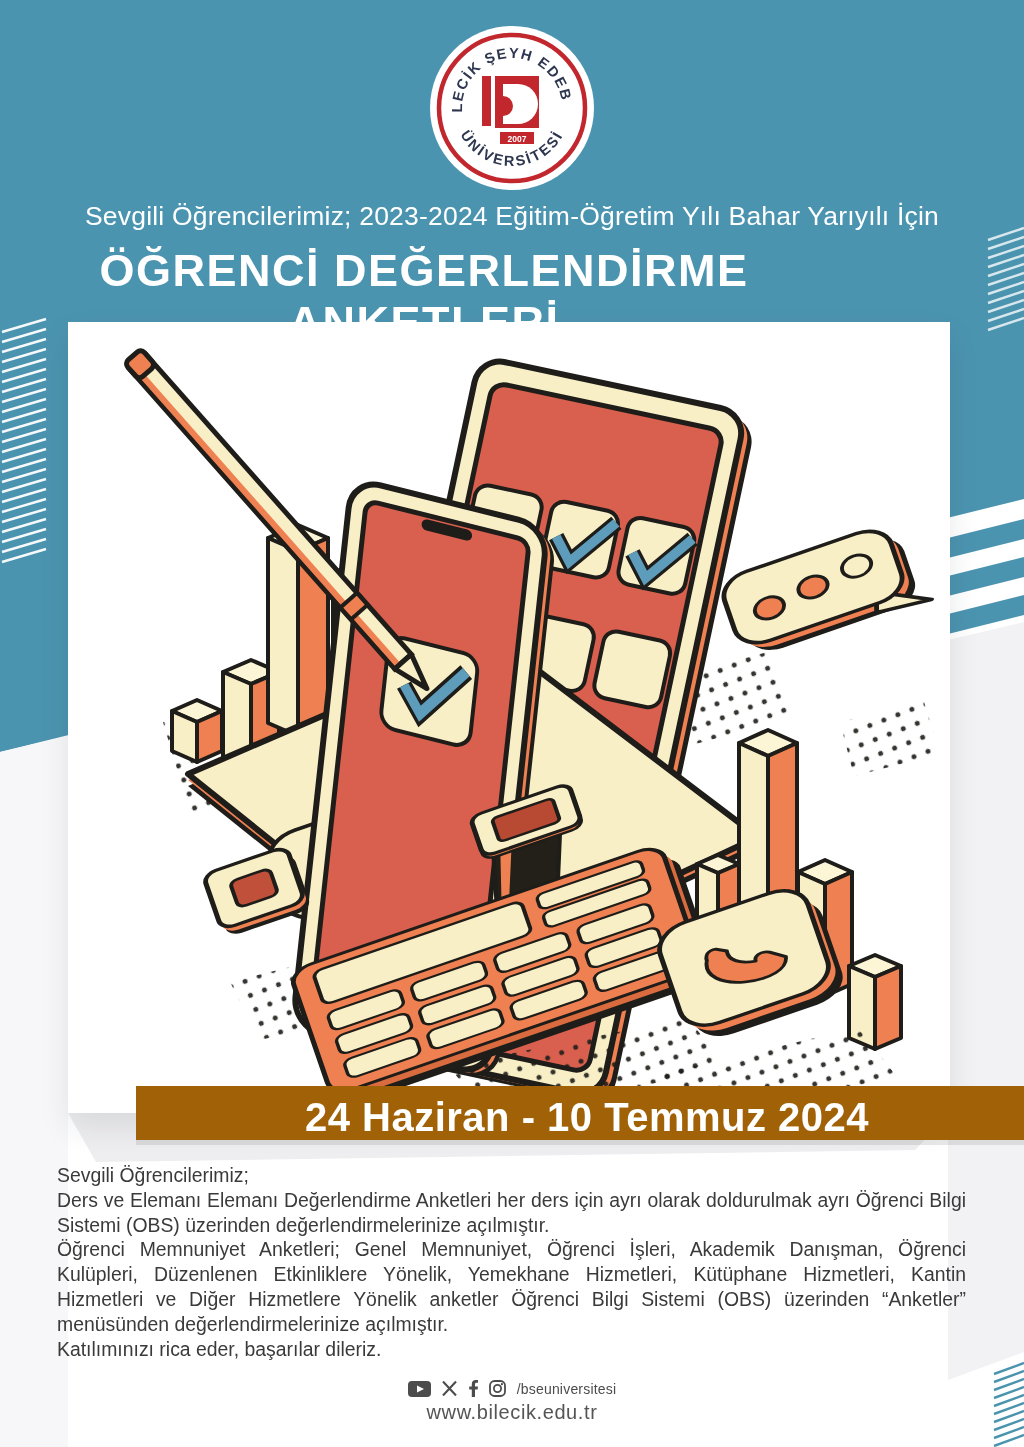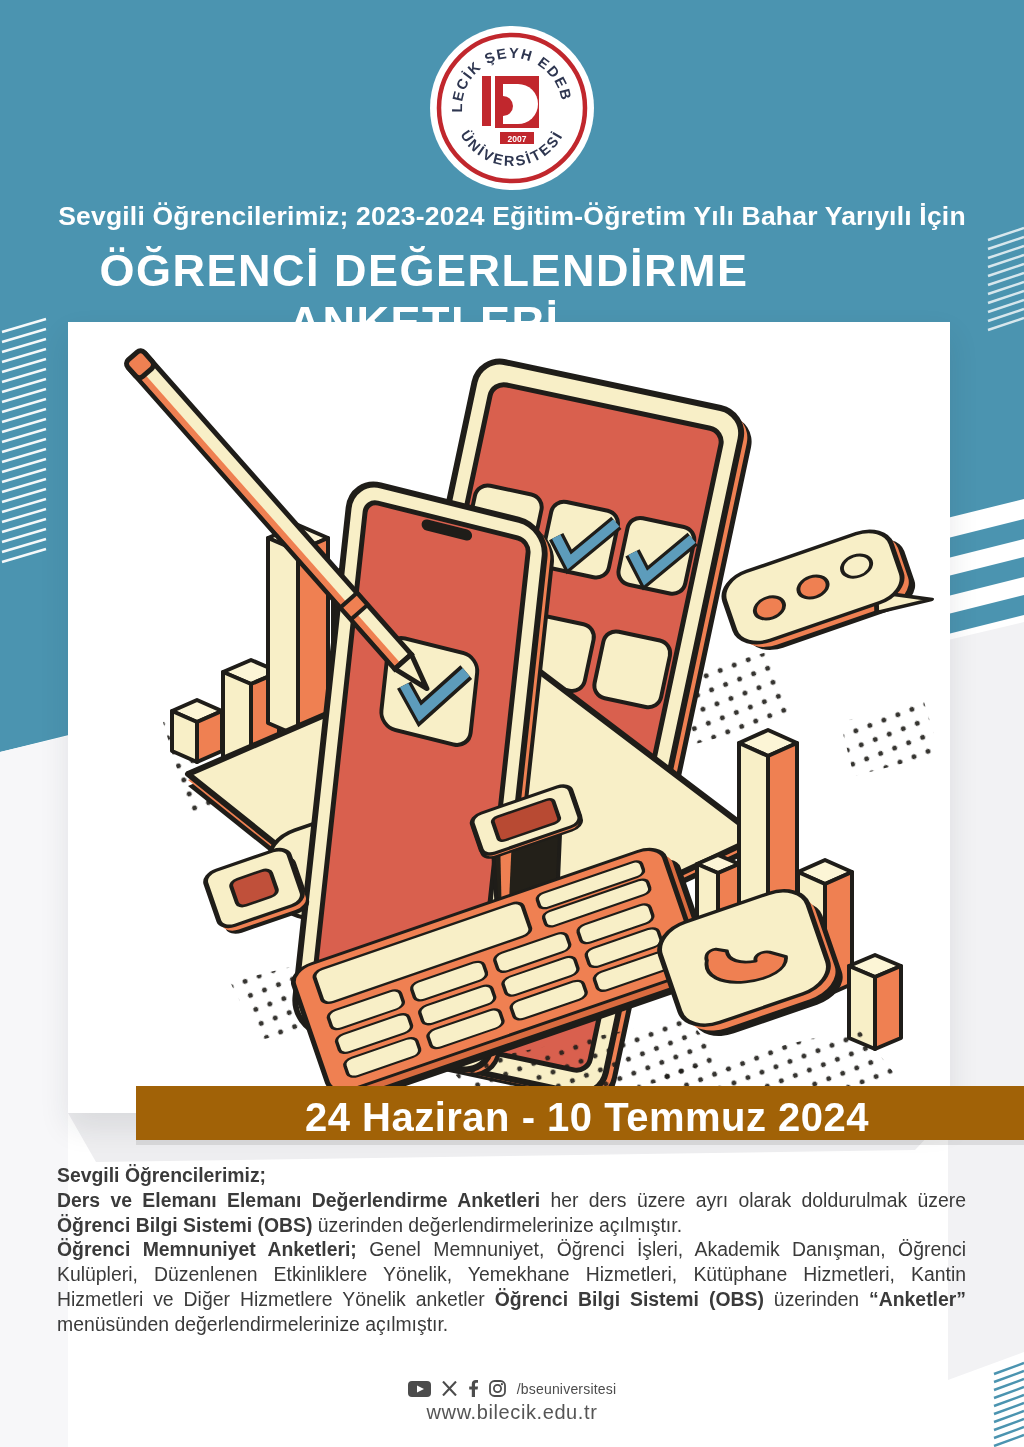--- a/index.html
+++ b/index.html
@@ -5,21 +5,21 @@
   html,body{margin:0;padding:0;background:#e9e9e9;}
   .poster{
     position:relative;width:1024px;height:1447px;margin:0 auto;
     background:#ffffff;overflow:hidden;
     font-family:"Liberation Sans",sans-serif;
   }
   .bg{position:absolute;left:0;top:0;width:1024px;height:1447px;z-index:0;}
   .logo-wrap{position:absolute;left:50%;top:22px;transform:translateX(-50%);z-index:3;}
   .subtitle{
     position:absolute;left:0;top:201px;width:1024px;text-align:center;
-    color:#ffffff;font-size:26.5px;font-weight:700;letter-spacing:0.2px;z-index:3;
+    color:#ffffff;font-size:26.5px;font-weight:400;letter-spacing:0.2px;z-index:3;
   }
   .title{
     position:absolute;left:0;top:245px;width:848px;text-align:center;
     color:#ffffff;font-size:45px;font-weight:800;letter-spacing:1.5px;z-index:3;
   }
   .card{
     position:absolute;left:68px;top:322px;width:882px;height:791px;
     background:#ffffff;box-shadow:0 14px 28px rgba(30,40,50,0.10);z-index:2;
   }
   .illu{display:block;}
@@ -28,21 +28,21 @@
     background:#a16207;display:flex;align-items:flex-end;justify-content:center;
     box-shadow:0 5px 0 rgba(31,29,25,0.10);
   }
   .date-banner .txt{
     color:#ffffff;font-size:40px;font-weight:800;letter-spacing:0.5px;white-space:nowrap;
   }
   .body-text{
     position:absolute;left:57px;top:1163px;width:909px;z-index:3;
     color:#3a3a3a;font-size:19.4px;line-height:24.8px;text-align:justify;
   }
-  .body-text .b{font-weight:700;}
+  .body-text .b{font-weight:400;}
   .footer{
     position:absolute;left:0;top:1380px;width:1024px;z-index:3;
     display:flex;flex-direction:column;align-items:center;gap:4px;
   }
   .social-row{display:flex;align-items:center;gap:11px;}
   .social-row svg{display:block;}
   .handle{color:#4c4c4c;font-size:14px;letter-spacing:0.2px;}
   .website{color:#555555;font-size:20px;letter-spacing:0.6px;}
 </style>
 </head>
@@ -331,22 +331,23 @@
       <polygon points="592,752 790,706 830,756 632,791" fill="url(#pdots)" opacity="0.9"></polygon>
     </svg>
   </div>
 
   <div class="date-banner">
     <span class="txt">24 Haziran - 10 Temmuz 2024</span>
   </div>
 
   <div class="body-text">
     <span class="b">Sevgili Öğrencilerimiz;</span><br>
-    <span class="b">Ders ve Elemanı Elemanı Değerlendirme Anketleri</span><span> her ders üzere ayrı olarak doldurulmak üzere </span><span class="b">Öğrenci Bilgi Sistemi (OBS)</span><span> üzerinden değerlendirmelerinize açılmıştır.</span><br>
+    <span class="b">Ders ve Elemanı Elemanı Değerlendirme Anketleri</span><span> her ders için ayrı olarak doldurulmak ayrı </span><span class="b">Öğrenci Bilgi Sistemi (OBS)</span><span> üzerinden değerlendirmelerinize açılmıştır.</span><br>
     <span class="b">Öğrenci Memnuniyet Anketleri;</span><span> Genel Memnuniyet, Öğrenci İşleri, Akademik Danışman, Öğrenci Kulüpleri, Düzenlenen Etkinliklere Yönelik, Yemekhane Hizmetleri, Kütüphane Hizmetleri, Kantin Hizmetleri ve Diğer Hizmetlere Yönelik anketler </span><span class="b">Öğrenci Bilgi Sistemi (OBS)</span><span> üzerinden </span><span class="b">“Anketler”</span><span> menüsünden değerlendirmelerinize açılmıştır.</span><br>
+    <span>Katılımınızı rica eder, başarılar dileriz.</span>
   </div>
 
   <div class="footer">
     <div class="social-row">
       <svg width="23" height="16" viewBox="0 0 23 16">
         <rect x="0" y="0" width="23" height="16" rx="4" fill="#4c4c4c"></rect>
         <polygon points="9,4.5 16,8 9,11.5" fill="#ffffff"></polygon>
       </svg>
       <svg width="15" height="15" viewBox="0 0 15 15">
         <path d="M1,0.5 L14,14.5 M14,0.5 L1,14.5" stroke="#4c4c4c" stroke-width="2.1" fill="none"></path>

